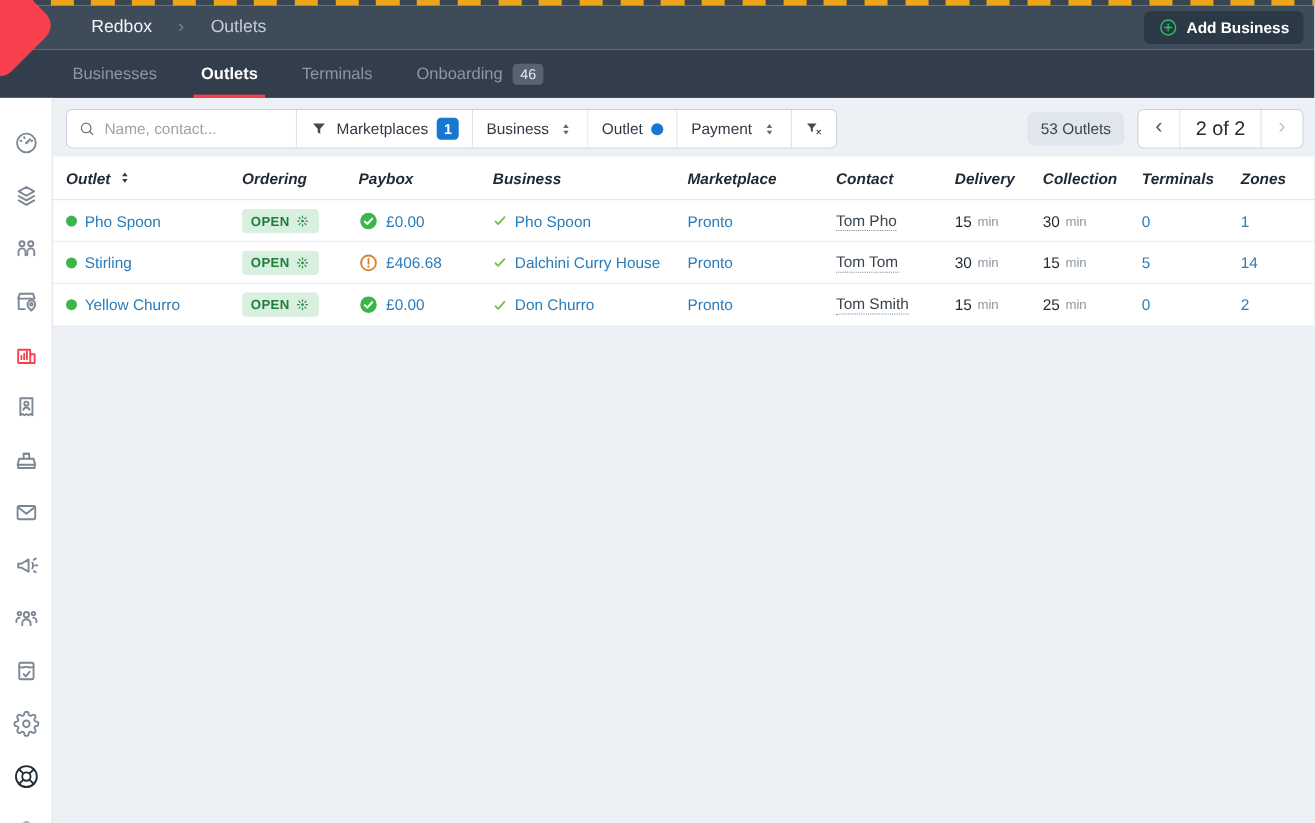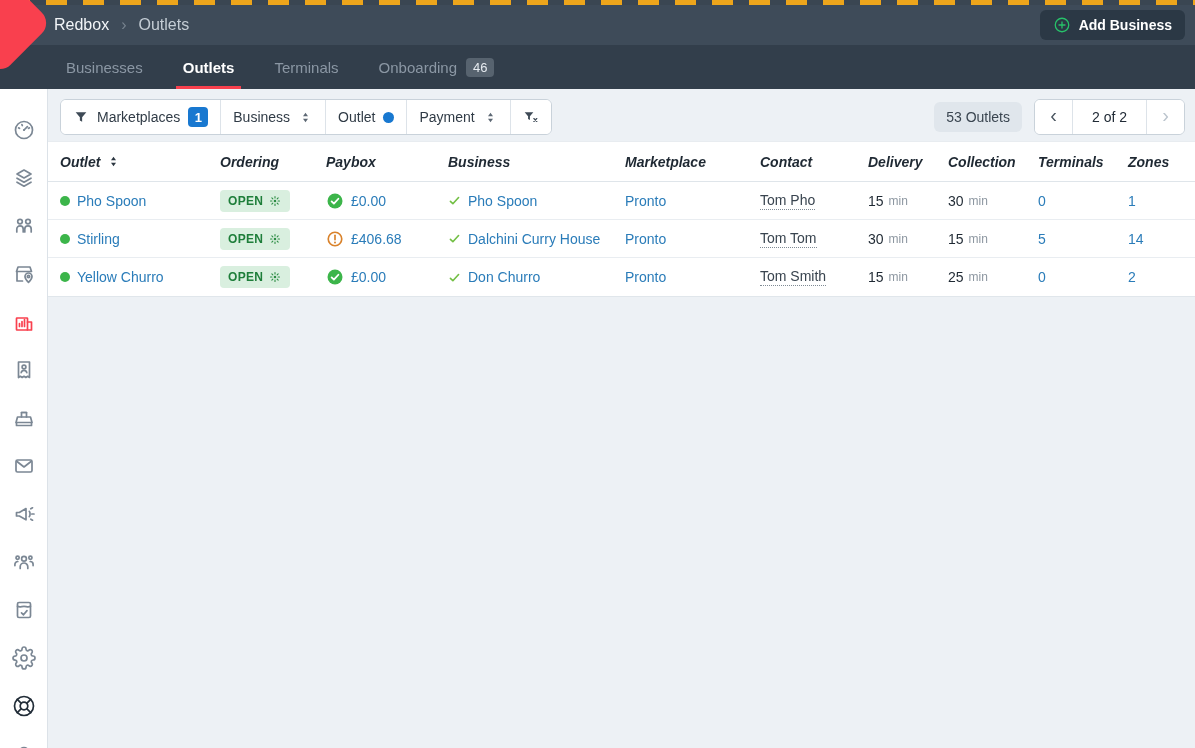--- a/index.html
+++ b/index.html
@@ -20,21 +20,21 @@
   
   .corner-ribbon {
     position:absolute; top:-14px; left:-37px; width:74px; height:74px;
     background:#f9404e; border-radius:15px; transform:rotate(45deg); z-index:40;
   }
   
   .topbar {
     position:absolute; top:5px; left:0; right:0; height:40px;
     background:#3e4b59; display:flex; align-items:center; z-index:5;
   }
-  .breadcrumb { margin-left:54px; font-size:16px; display:flex; align-items:flex-start; gap:12px; }
+  .breadcrumb { margin-left:83px; font-size:16px; display:flex; align-items:flex-start; gap:24px; }
   .bc-root { color:#f2f5f8; cursor:pointer; }
   .bc-sep  { color:#77838f; font-size:16px; }
   .bc-cur  { color:#c4cdd5; }
   .add-biz {
     margin-left:auto; margin-right:10px; height:30px; padding:0 13px;
     display:flex; align-items:center; gap:8px;
     background:#2b3845; border:none; border-radius:6px;
     color:#fff; font-size:14px; font-weight:600; font-family:inherit; cursor:pointer;
   }
   .add-biz .i { width:18px; height:18px; color:#27c26a; display:inline-flex; }
@@ -100,21 +100,21 @@
   .pagination {
     display:flex; align-items:stretch; width:151px; height:36px;
     background:#fff; border:1px solid #c9d2da; border-radius:6px; overflow:hidden;
   }
   .pg-btn {
     width:38px; display:flex; align-items:center; justify-content:center;
     background:#fff; border:none; font-size:20px; color:#4a5560; cursor:pointer; font-family:inherit; padding-bottom:3px;
   }
   .pg-btn.prev { border-right:1px solid #dde3e9; }
   .pg-btn.next { border-left:1px solid #dde3e9; color:#bcc5ce; }
-  .pg-label { flex:1; display:flex; align-items:center; justify-content:center; font-size:14px; color:#212b36; }
+  .pg-label { flex:1; display:flex; align-items:center; justify-content:center; font-size:18px; color:#212b36; }
   
   .table {
     position:absolute; left:48px; right:0; top:141px;
     background:#fff; border-top:1px solid #e8ecf0; border-bottom:1px solid #e0e6eb;
   }
   .thead, .trow {
     display:grid;
     grid-template-columns:160px 106px 122px 177px 135px 108px 80px 90px 90px 67px;
     align-items:center; padding-left:12px;
   }
@@ -276,20 +276,29 @@
         <svg viewBox="0 0 24 24" fill="none" stroke="currentColor" stroke-width="1.7" stroke-linecap="round" stroke-linejoin="round">
           <circle cx="12" cy="10" r="4.5"></circle>
           <path d="M4.5 21.5c1.5-3.5 4.2-5.3 7.5-5.3s6 1.8 7.5 5.3"></path>
         </svg>
       </span></div>
   </aside>
 
 <main>
   <div class="filterbar">
     <div class="control-group" id="controlGroup">
+      <div class="seg search-seg">
+        <span class="i i-16 search-ico" id="searchIcon">
+            <svg viewBox="0 0 24 24" fill="none" stroke="currentColor" stroke-width="1.7" stroke-linecap="round" stroke-linejoin="round">
+              <circle cx="11" cy="11" r="6.5"></circle>
+              <path d="M15.8 15.8L20 20"></path>
+            </svg>
+          </span>
+        <input type="text" placeholder="Name, contact..." style="">
+      </div>
     <button class="seg">
           <span class="i i-16 funnel-ico">
             <svg viewBox="0 0 24 24">
               <path d="M4 5h16l-6.3 7.2V19l-3.4-1.8v-4.9z" fill="currentColor"></path>
             </svg>
           </span>
           <span>Marketplaces</span>
           <span class="badge-blue">1</span>
         </button>
         <button class="seg">

